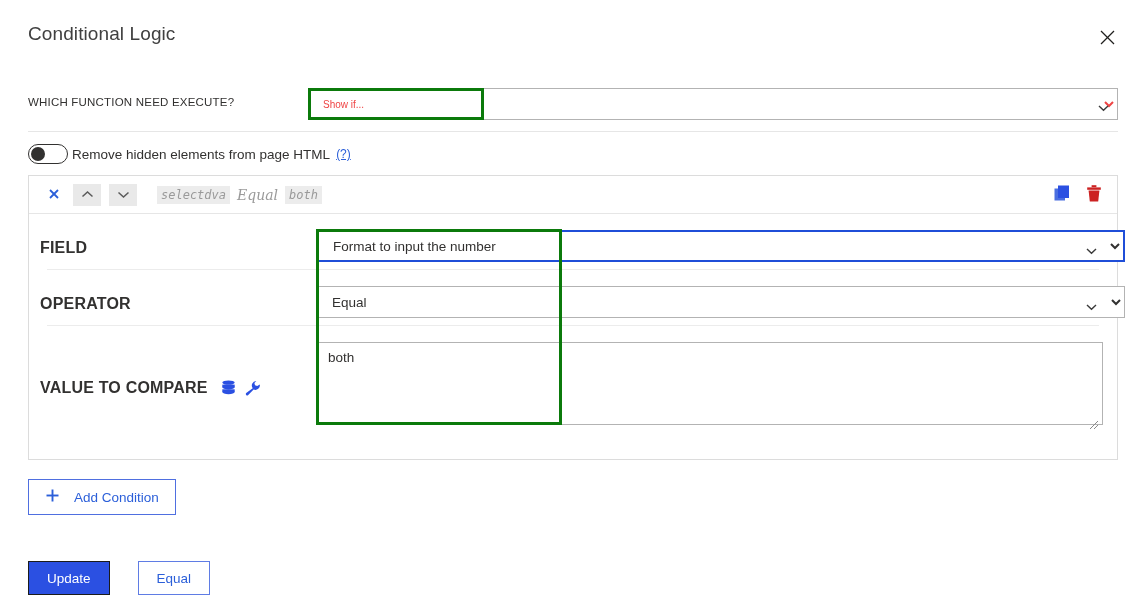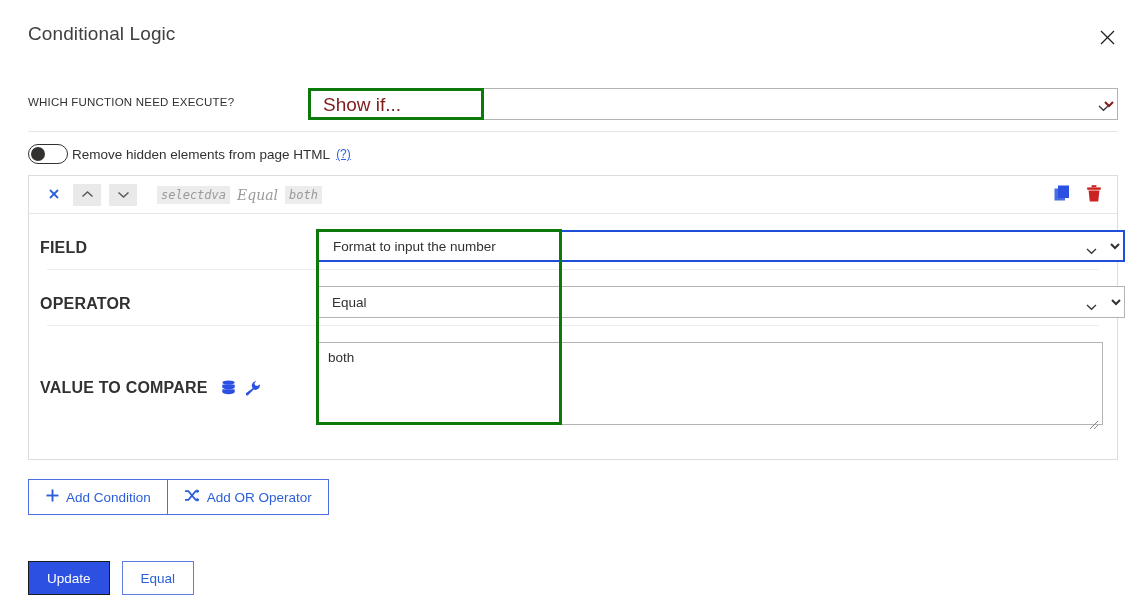--- a/index.html
+++ b/index.html
@@ -54,22 +54,22 @@
     color: #323130;
     text-transform: uppercase;
   }
   .fn-select {
     position: absolute;
     left: 308px; top: 88px;
     width: 810px; height: 32px;
     border: 1px solid #b3b3b3;
     background: #fff;
     font-family: "Liberation Sans", sans-serif;
-    font-size: 19px;
-    color: #7f1d1d;
+    font-size: 10px;
+    color: #ef4444;
     padding: 0 28px 0 10px;
     line-height: 30px;
   }
   .divider {
     position: absolute;
     left: 28px;
     width: 1090px;
     height: 1px;
     background: #e6e6e6;
   }
@@ -250,38 +250,38 @@
   
   .add-group {
     position: absolute;
     left: 28px; top: 479px;
     display: flex;
     height: 36px;
   }
   .add-btn {
     display: flex;
     align-items: center;
-    gap: 6px;
+    gap: 14px;
     padding: 0 16px;
     border: 1px solid #4f6fe0;
     background: #fff;
     color: #2b5fd9;
     font-family: "Liberation Sans", sans-serif;
     font-size: 13.5px;
     cursor: pointer;
     height: 36px;
   }
   .add-btn + .add-btn { border-left: none; }
 
   
   .footer {
     position: absolute;
     left: 28px; top: 561px;
     display: flex;
-    gap: 12px;
+    gap: 28px;
     align-items: center;
   }
   .btn-primary {
     background: #2b50e2;
     color: #fff;
     border: 1px solid #1b1b1b;
     font-family: "Liberation Sans", sans-serif;
     font-size: 13.5px;
     padding: 0 18px;
     height: 34px;
@@ -454,31 +454,20 @@
 <div class="add-group">
   <button class="add-btn">
     <span>
       <svg width="15" height="15" viewBox="0 0 15 15" stroke="#2b5fd9" stroke-width="1.9">
         <line x1="7.5" y1="1.5" x2="7.5" y2="13.5"></line>
           <line x1="1.5" y1="7.5" x2="13.5" y2="7.5"></line>
       </svg>
     </span>
     <span>Add Condition</span>
   </button>
-  <button class="add-btn">
-    <span>
-      <svg width="17" height="15" viewBox="0 0 17 15" fill="none" stroke="#2b5fd9" stroke-width="1.7">
-        <path d="M1 3.2 h3.4 l7.2 8.6 h3.2"></path>
-        <path d="M1 11.8 h3.4 l7.2 -8.6 h3.2"></path>
-        <polyline points="12.6,0.9 15.4,3.2 12.6,5.5" fill="#2b5fd9" stroke="none"></polyline>
-        <polyline points="12.6,9.5 15.4,11.8 12.6,14.1" fill="#2b5fd9" stroke="none"></polyline>
-      </svg>
-    </span>
-    <span>Add OR Operator</span>
-  </button>
 </div>
 
 <div class="footer">
   <button class="btn-primary">Update</button>
   <button class="btn-secondary">Equal</button>
 </div>
 
 <div class="annot" style="left:308px; top:88px; width:176px; height:32px;"></div>
 <div class="annot" style="left:316px; top:229px; width:246px; height:196px;"></div>
 

